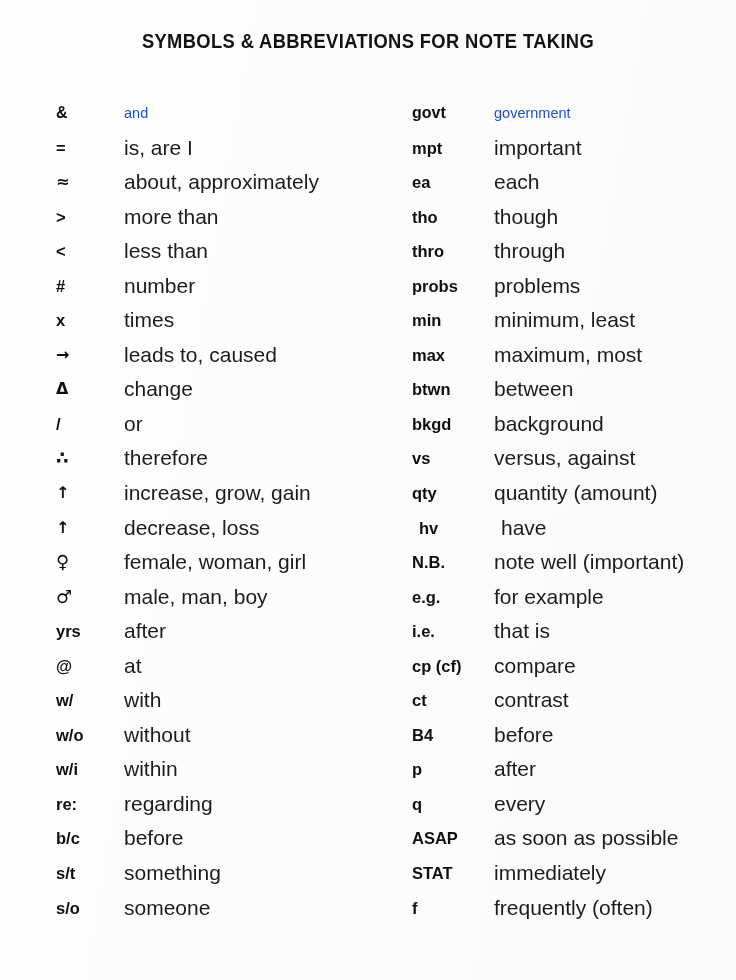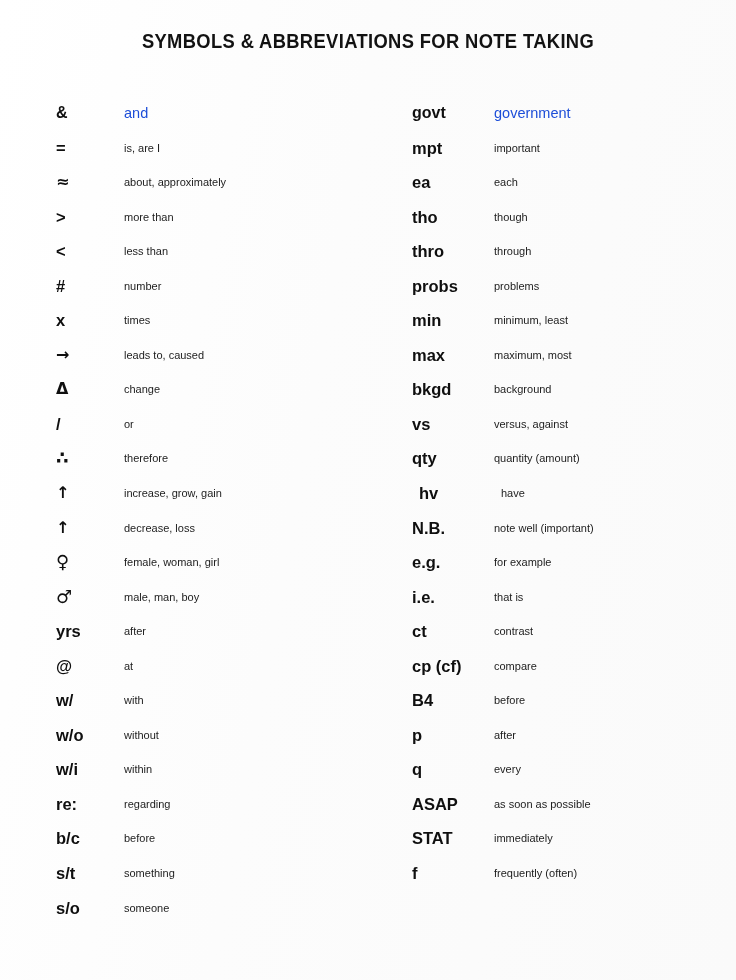--- a/index.html
+++ b/index.html
@@ -66,21 +66,21 @@
     font-weight: bold;
     font-size: 16.5px;
     line-height: 20px;
     color: #0f0f0f;
     flex: 0 0 auto;
   }
   .column.left  .sym { width: 68px; }
   .column.right .sym { width: 82px; }
 
   .mean {
-    font-size: 11px;
+    font-size: 21px;
     line-height: 20px;
     font-weight: normal;
     color: #1c1c1c;
     flex: 0 0 auto;
   }
 
   
   .entry.faint .mean {
     font-size: 14.5px;
     color: #1d4ed8;
@@ -235,20 +235,24 @@
       </div>
       <div class="entry">
         <span class="sym">min</span>
         <span class="mean">minimum, least</span>
       </div>
       <div class="entry">
         <span class="sym">max</span>
         <span class="mean">maximum, most</span>
       </div>
       <div class="entry">
+        <span class="sym">btwn</span>
+        <span class="mean">between</span>
+      </div>
+      <div class="entry">
         <span class="sym">bkgd</span>
         <span class="mean">background</span>
       </div>
       <div class="entry">
         <span class="sym">vs</span>
         <span class="mean">versus, against</span>
       </div>
       <div class="entry">
         <span class="sym">qty</span>
         <span class="mean">quantity (amount)</span>
@@ -263,28 +267,28 @@
       </div>
       <div class="entry">
         <span class="sym">e.g.</span>
         <span class="mean">for example</span>
       </div>
       <div class="entry">
         <span class="sym">i.e.</span>
         <span class="mean">that is</span>
       </div>
       <div class="entry">
+        <span class="sym">cp (cf)</span>
+        <span class="mean">compare</span>
+      </div>
+      <div class="entry">
         <span class="sym">ct</span>
         <span class="mean">contrast</span>
       </div>
       <div class="entry">
-        <span class="sym">cp (cf)</span>
-        <span class="mean">compare</span>
-      </div>
-      <div class="entry">
         <span class="sym">B4</span>
         <span class="mean">before</span>
       </div>
       <div class="entry">
         <span class="sym">p</span>
         <span class="mean">after</span>
       </div>
       <div class="entry">
         <span class="sym">q</span>
         <span class="mean">every</span>

